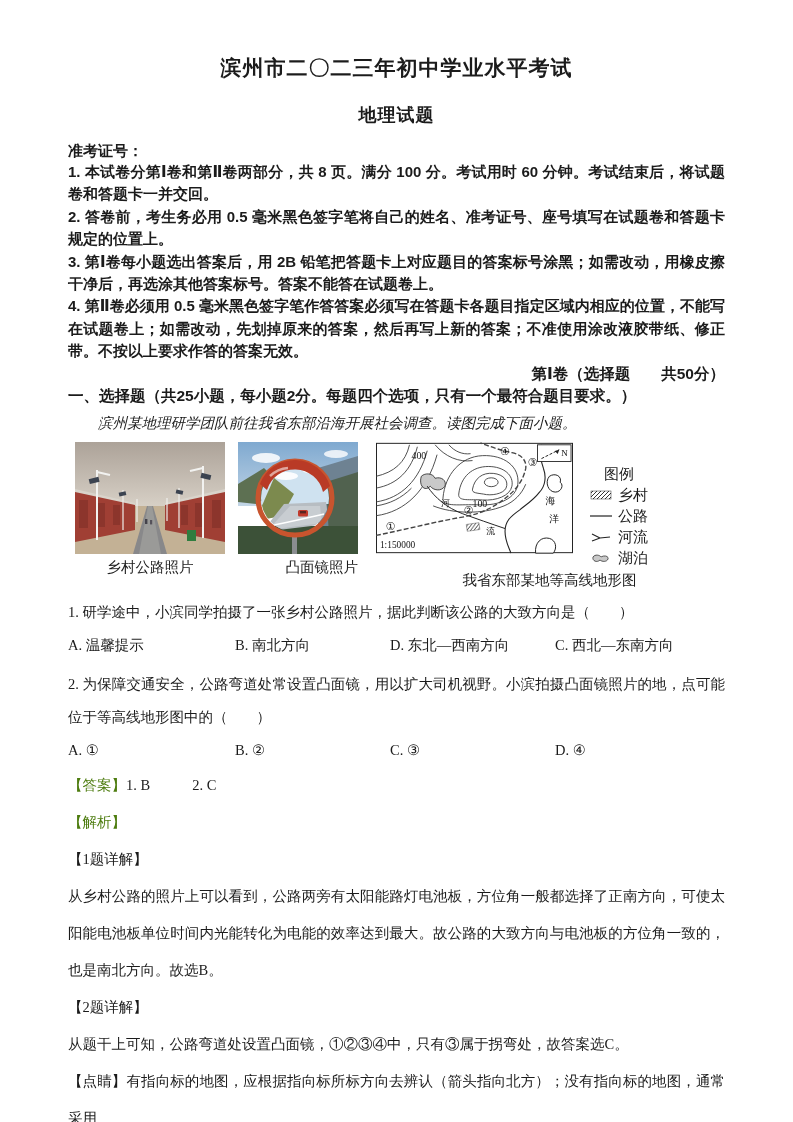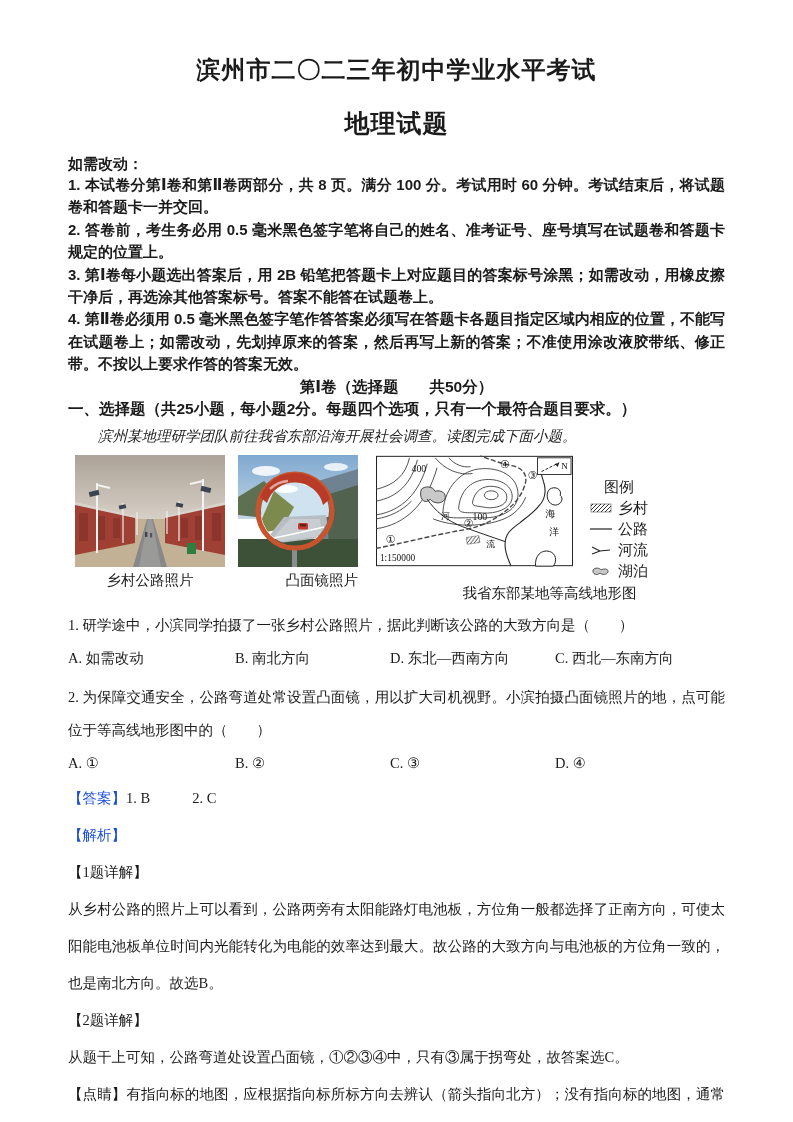--- a/index.html
+++ b/index.html
@@ -1,29 +1,29 @@
 <!DOCTYPE html>
 <html><head>
 <meta charset="utf-8">
 <style>
   html,body{margin:0;padding:0;background:#ffffff;}
   .page{
     width:793px;height:1122px;background:#fff;box-sizing:border-box;
     padding:54px 68px 0 68px;overflow:hidden;position:relative;
     font-family:"Liberation Serif","DejaVu Serif",serif;color:#1b1b1b;
   }
-  .doc-title{text-align:center;font-size:24px;font-weight:bold;margin:0;
+  .doc-title{text-align:center;font-size:21px;font-weight:bold;margin:0;
     font-family:Liberation Sans, sans-serif;letter-spacing:1px;}
-  .doc-subtitle{text-align:center;font-size:25px;font-weight:bold;margin:21px 0 0 0;
+  .doc-subtitle{text-align:center;font-size:18px;font-weight:bold;margin:21px 0 0 0;
     font-family:"Liberation Sans","DejaVu Sans",sans-serif;letter-spacing:1px;}
   .notice-head{font-size:15px;font-weight:bold;margin:15px 0 0 0;
     font-family:"Liberation Sans","DejaVu Sans",sans-serif;}
   .notice-item{font-size:15px;font-weight:bold;line-height:22.4px;margin:0;
     font-family:"Liberation Sans","DejaVu Sans",sans-serif;text-align:justify;}
-  .vol-head{text-align:center;font-size:15.5px;font-weight:bold;margin:1px 0 0 0;
+  .vol-head{text-align:right;font-size:15.5px;font-weight:bold;margin:1px 0 0 0;
     font-family:"Liberation Sans","DejaVu Sans",sans-serif;}
   .part-head{font-size:15.5px;font-weight:bold;margin:1px 0 0 0;
     font-family:"Liberation Sans","DejaVu Sans",sans-serif;}
   .intro{font-size:14.5px;font-style:italic;margin:7px 0 0 0;padding-left:30px;}
   .figures{display:flex;align-items:flex-start;margin:9px 0 0 7px;}
   .fig{display:flex;flex-direction:column;}
   .fig + .fig{margin-left:13px;align-items:flex-end;}
   .fig.map-fig{margin-left:18px;}
   .fig-caption{font-size:14.5px;text-align:center;margin-top:4px;}
   .map-wrap{display:flex;align-items:flex-start;}
@@ -34,32 +34,32 @@
   .map-caption{width:197px;text-align:center;font-size:14.5px;margin-top:4px;}
   .qa{font-size:14.5px;}
   .q-text{line-height:33px;margin:6px 0 0 0;text-align:justify;}
   .opts{display:flex;line-height:33px;}
   .opts span:nth-child(1){width:167px;}
   .opts span:nth-child(2){width:155px;}
   .opts span:nth-child(3){width:165px;}
   .opts span:nth-child(4){flex:1;}
   .ans{font-size:14.5px;}
   .ans p{margin:0;line-height:37px;text-align:justify;}
-  .blue{color:#1d4ed8;}
+  .blue{color:#4d7c0f;}
   .ans-item{margin-right:42px;}
 </style>
 </head>
 <body>
 
 <div class="page">
 
   <h1 class="doc-title">滨州市二〇二三年初中学业水平考试</h1>
   <h2 class="doc-subtitle">地理试题</h2>
 
-  <p class="notice-head">如需改动：</p>
+  <p class="notice-head">准考证号：</p>
   <p class="notice-item">1. 本试卷分第Ⅰ卷和第Ⅱ卷两部分，共 8 页。满分 100 分。考试用时 60 分钟。考试结束后，将试题卷和答题卡一并交回。</p>
   <p class="notice-item">2. 答卷前，考生务必用 0.5 毫米黑色签字笔将自己的姓名、准考证号、座号填写在试题卷和答题卡规定的位置上。</p>
   <p class="notice-item">3. 第Ⅰ卷每小题选出答案后，用 2B 铅笔把答题卡上对应题目的答案标号涂黑；如需改动，用橡皮擦干净后，再选涂其他答案标号。答案不能答在试题卷上。</p>
   <p class="notice-item">4. 第Ⅱ卷必须用 0.5 毫米黑色签字笔作答答案必须写在答题卡各题目指定区域内相应的位置，不能写在试题卷上；如需改动，先划掉原来的答案，然后再写上新的答案；不准使用涂改液胶带纸、修正带。不按以上要求作答的答案无效。</p>
 
   <p class="vol-head">第Ⅰ卷（选择题　　共50分）</p>
   <p class="part-head">一、选择题（共25小题，每小题2分。每题四个选项，只有一个最符合题目要求。）</p>
   <p class="intro">滨州某地理研学团队前往我省东部沿海开展社会调查。读图完成下面小题。</p>
 
   <div class="figures">
@@ -227,21 +227,21 @@
           </div>
         </div>
       </div>
       <div class="map-caption">我省东部某地等高线地形图</div>
     </div>
   </div>
 
   <div class="qa">
     <p class="q-text">1. 研学途中，小滨同学拍摄了一张乡村公路照片，据此判断该公路的大致方向是（　　）</p>
     <div class="opts">
-      <span>A. 如需改动</span>
+      <span>A. 温馨提示</span>
       <span>B. 南北方向</span>
       <span>D. 东北—西南方向</span>
       <span>C. 西北—东南方向</span>
     </div>
     <p class="q-text">2. 为保障交通安全，公路弯道处常设置凸面镜，用以扩大司机视野。小滨拍摄凸面镜照片的地，点可能位于等高线地形图中的（　　）</p>
     <div class="opts">
       <span>A. ①</span>
       <span>B. ②</span>
       <span>C. ③</span>
       <span>D. ④</span>

